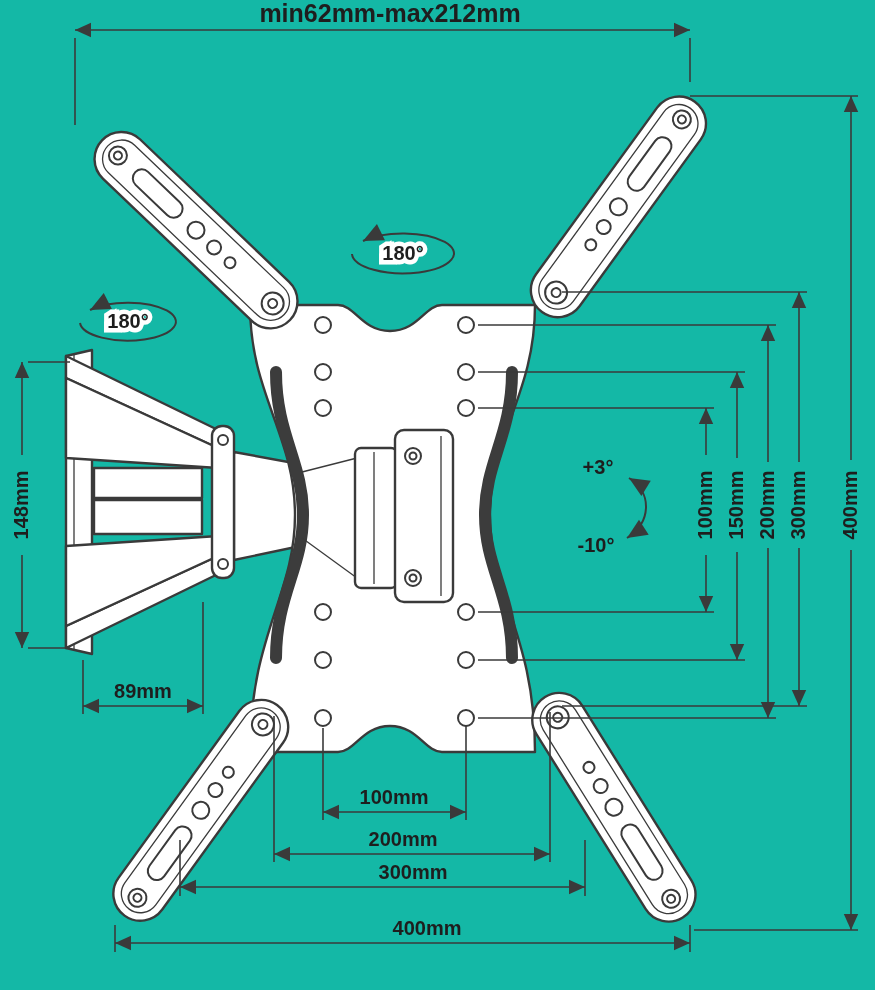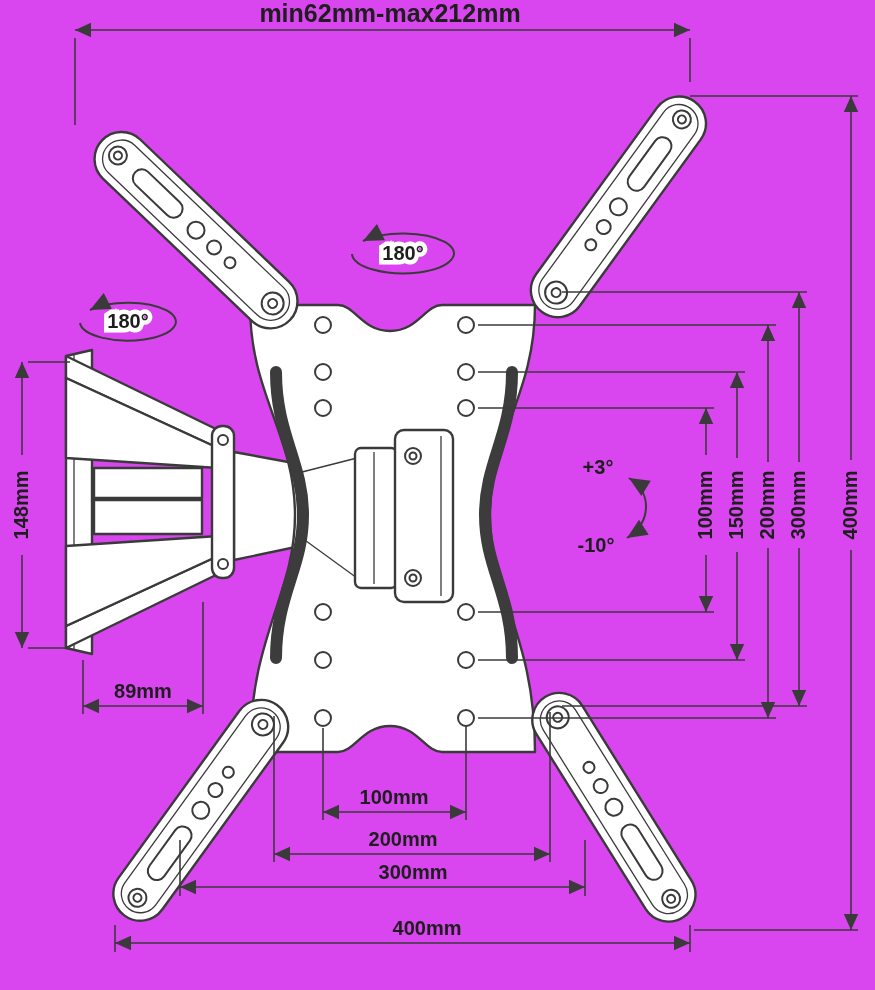--- a/index.html
+++ b/index.html
@@ -1,16 +1,16 @@
 <!DOCTYPE html>
 <html><head>
 <meta charset="utf-8">
 <style>
   html,body{margin:0;padding:0;background:#ffffff;}
-  .stage{position:relative;width:875px;height:990px;background:#d946ef;overflow:hidden;}
+  .stage{position:relative;width:875px;height:990px;background:#14b8a6;overflow:hidden;}
   svg{display:block;}
   text{font-family:"Liberation Sans",sans-serif;fill:#1e1e1e;}
   .dim-label{font-size:20px;font-weight:bold;}
   .dim-label-lg{font-size:25px;font-weight:bold;}
   .halo{stroke:#ffffff;stroke-width:9;paint-order:stroke;}
   .part{fill:#ffffff;stroke:#3a3a3a;stroke-width:2.4;stroke-linejoin:round;}
   .thin{fill:none;stroke:#3a3a3a;stroke-width:1.3;}
   .dim{fill:none;stroke:#3a3a3a;stroke-width:1.6;}
   .slot{fill:none;stroke:#3c3c3c;stroke-width:12;stroke-linecap:round;}
   .hole{fill:#ffffff;stroke:#3a3a3a;stroke-width:2;}

